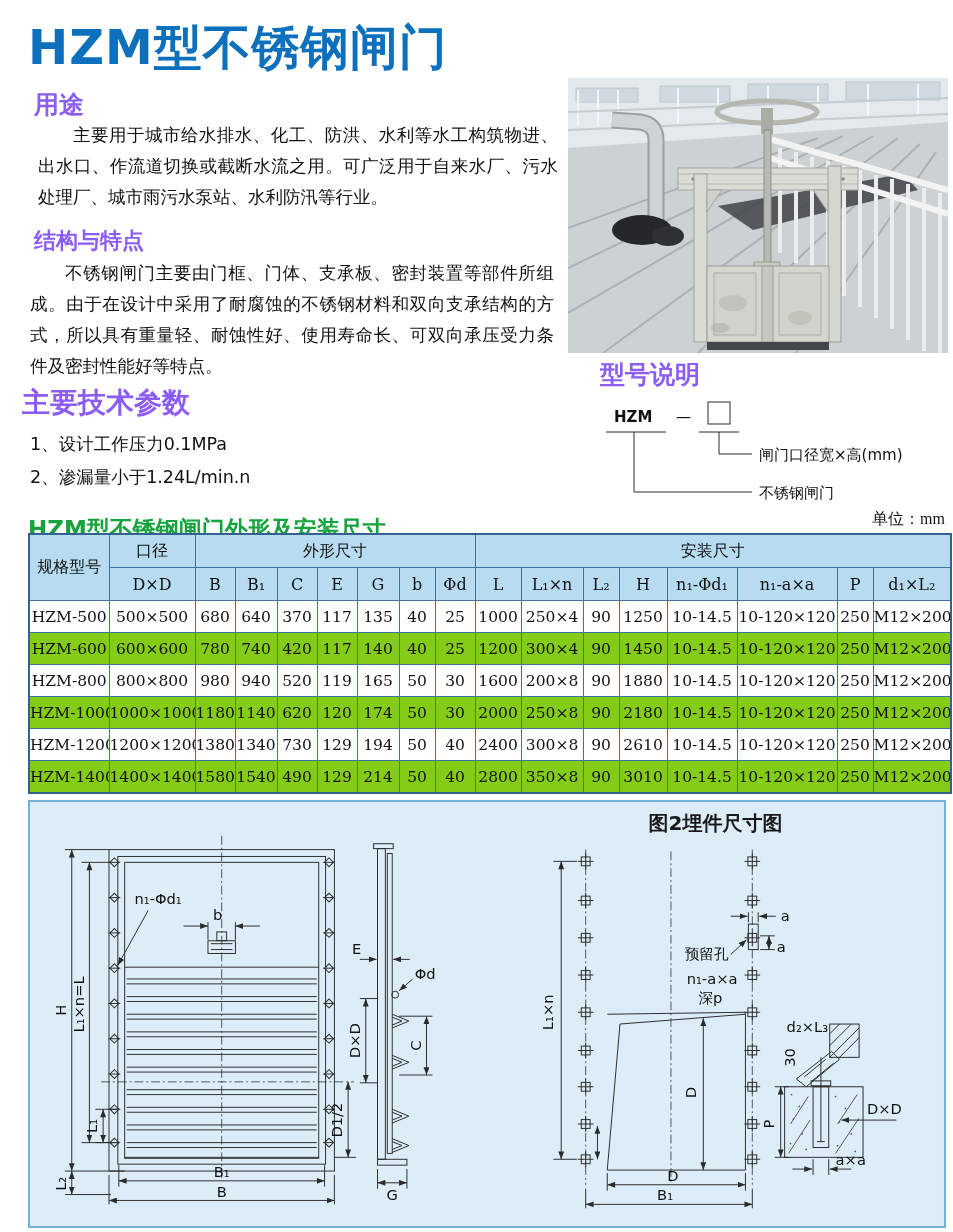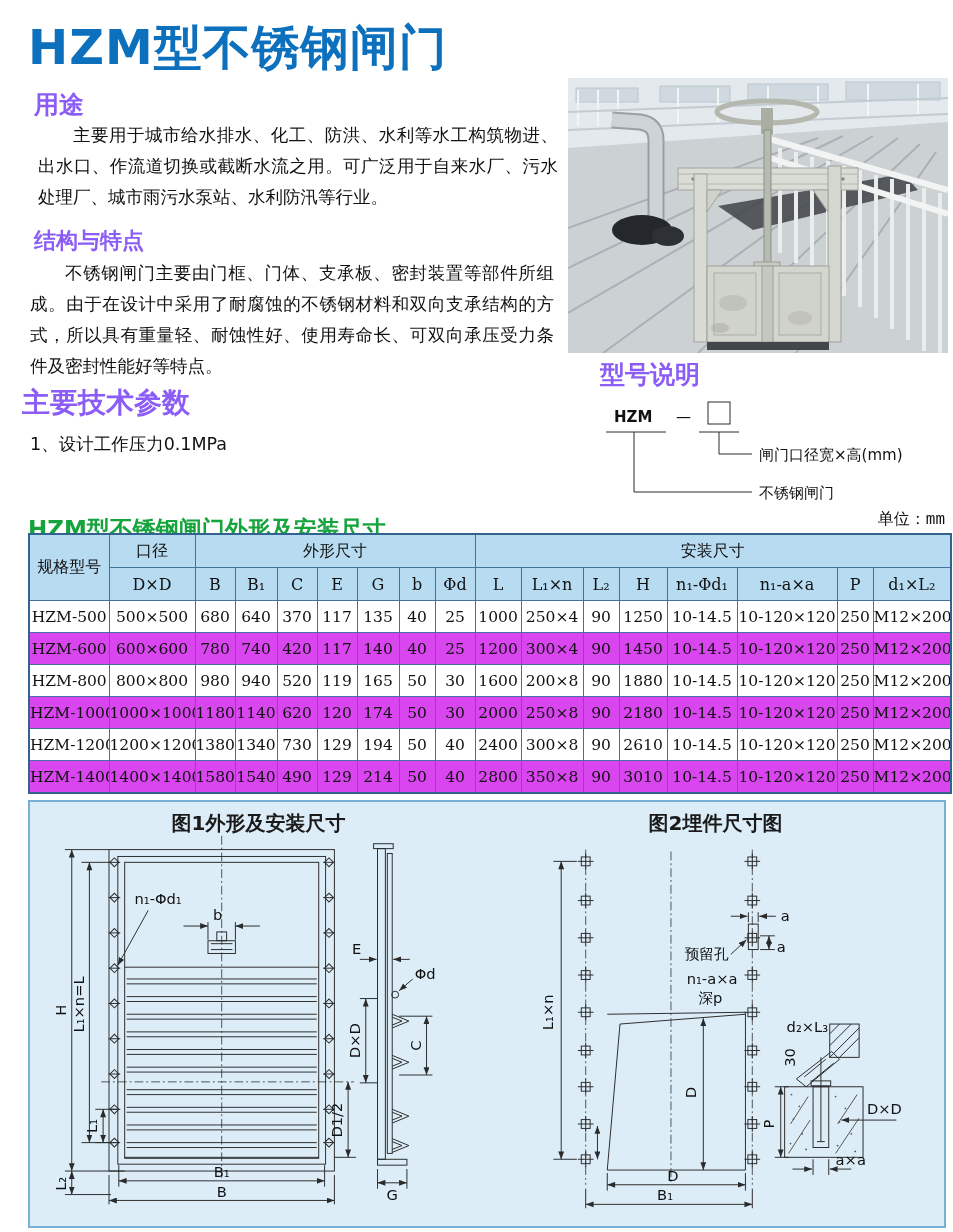--- a/index.html
+++ b/index.html
@@ -15,29 +15,29 @@
   .para{position:absolute;color:#111;font-size:17.5px;line-height:31px;text-indent:2em;text-align:justify;}
   #usage-p{left:30px;top:120px;width:520px;margin-left:8px;}
   #struct-p{left:30px;top:258px;width:524px;}
   #param-list{position:absolute;left:30px;top:428px;font-size:17.5px;line-height:33px;color:#111;}
 
   #photo{position:absolute;left:568px;top:78px;width:380px;height:275px;overflow:hidden;background:#e3e9ed;}
 
   #model-svg{position:absolute;left:596px;top:394px;}
 
   #tbl-title{position:absolute;left:28px;top:514px;font-size:23px;font-weight:bold;color:#15a33c;}
-  #unit{position:absolute;right:8px;top:509px;font-size:16px;color:#111;font-family:Liberation Mono, monospace;}
+  #unit{position:absolute;right:8px;top:509px;font-size:16px;color:#111;font-family:Liberation Serif, serif;}
 
   #spec-table{position:absolute;left:28px;top:533px;width:920px;border-collapse:collapse;table-layout:fixed;
     font-family:"DejaVu Serif",serif;background:#fff;border:2px solid #34628f;}
   #spec-table th,#spec-table td{border:1px solid #41719f;text-align:center;padding:0;font-weight:normal;color:#111;
     overflow:hidden;white-space:nowrap;}
   #spec-table thead th{background:#b7dcf2;font-size:16px;height:32px;}
   #spec-table tbody td{font-size:15.5px;height:31px;}
-  #spec-table tbody tr.alt{background:#d946ef;}
+  #spec-table tbody tr.alt{background:#84cc16;}
 
   #panel{position:absolute;left:28px;top:800px;width:914px;height:424px;background:#dcedf8;border:2px solid #79b0d7;}
   .fig-title{position:absolute;top:8px;width:457px;text-align:center;font-size:20px;font-weight:bold;color:#1a1a1a;}
   #fig1-title{left:0;}
   #fig2-title{left:457px;}
   svg.fig{position:absolute;top:28px;}
   #fig1{left:6px;}
   #fig2{left:468px;}
   .fg{stroke:#2b2b2b;stroke-width:1;fill:none;}
   .dd{stroke:#2b2b2b;stroke-width:0.8;fill:none;stroke-dasharray:9 3 2 3;}
@@ -52,20 +52,21 @@
 
   <div class="sec-h" id="usage-h">用途</div>
   <div class="para" id="usage-p">主要用于城市给水排水、化工、防洪、水利等水工构筑物进、出水口、作流道切换或截断水流之用。可广泛用于自来水厂、污水处理厂、城市雨污水泵站、水利防汛等行业。</div>
 
   <div class="sec-h" id="struct-h">结构与特点</div>
   <div class="para" id="struct-p">不锈钢闸门主要由门框、门体、支承板、密封装置等部件所组成。由于在设计中采用了耐腐蚀的不锈钢材料和双向支承结构的方式，所以具有重量轻、耐蚀性好、使用寿命长、可双向承压受力条件及密封性能好等特点。</div>
 
   <div class="sec-h" id="param-h">主要技术参数</div>
   <div id="param-list">
     <div>1、设计工作压力0.1MPa</div>
+    <div>2、渗漏量小于1.24L/min.n</div>
   </div>
 
   <div id="photo">
     <svg width="380" height="275" viewBox="0 0 380 275">
       <rect width="380" height="275" fill="#e3e9ed"></rect>
       <g fill="#cfd9df" stroke="#bdc8cf">
         <rect x="8" y="10" width="62" height="14"></rect>
           <rect x="92" y="8" width="70" height="16"></rect>
         <rect x="180" y="6" width="80" height="16"></rect>
           <rect x="278" y="4" width="94" height="18"></rect>
@@ -323,21 +324,20 @@
           <td>3010</td>
           <td>10-14.5</td>
           <td>10-120×120</td>
           <td>250</td>
           <td>M12×200</td>
         </tr>
       </tbody>
   </table>
 
   <div id="panel">
-    <div class="fig-title" id="fig1-title">图1外形及安装尺寸</div>
     <div class="fig-title" id="fig2-title">图2埋件尺寸图</div>
 
     <svg id="fig1" class="fig" width="440" height="392" viewBox="0 0 440 400">
       <defs>
         <marker id="f1a" markerWidth="9" markerHeight="7" refX="8" refY="3" orient="auto">
             <path d="M0,0 L8,3 L0,6 z" fill="#2b2b2b"></path>
           </marker>
         <marker id="f1b" markerWidth="9" markerHeight="7" refX="0" refY="3" orient="auto">
             <path d="M8,0 L0,3 L8,6 z" fill="#2b2b2b"></path>
           </marker>

